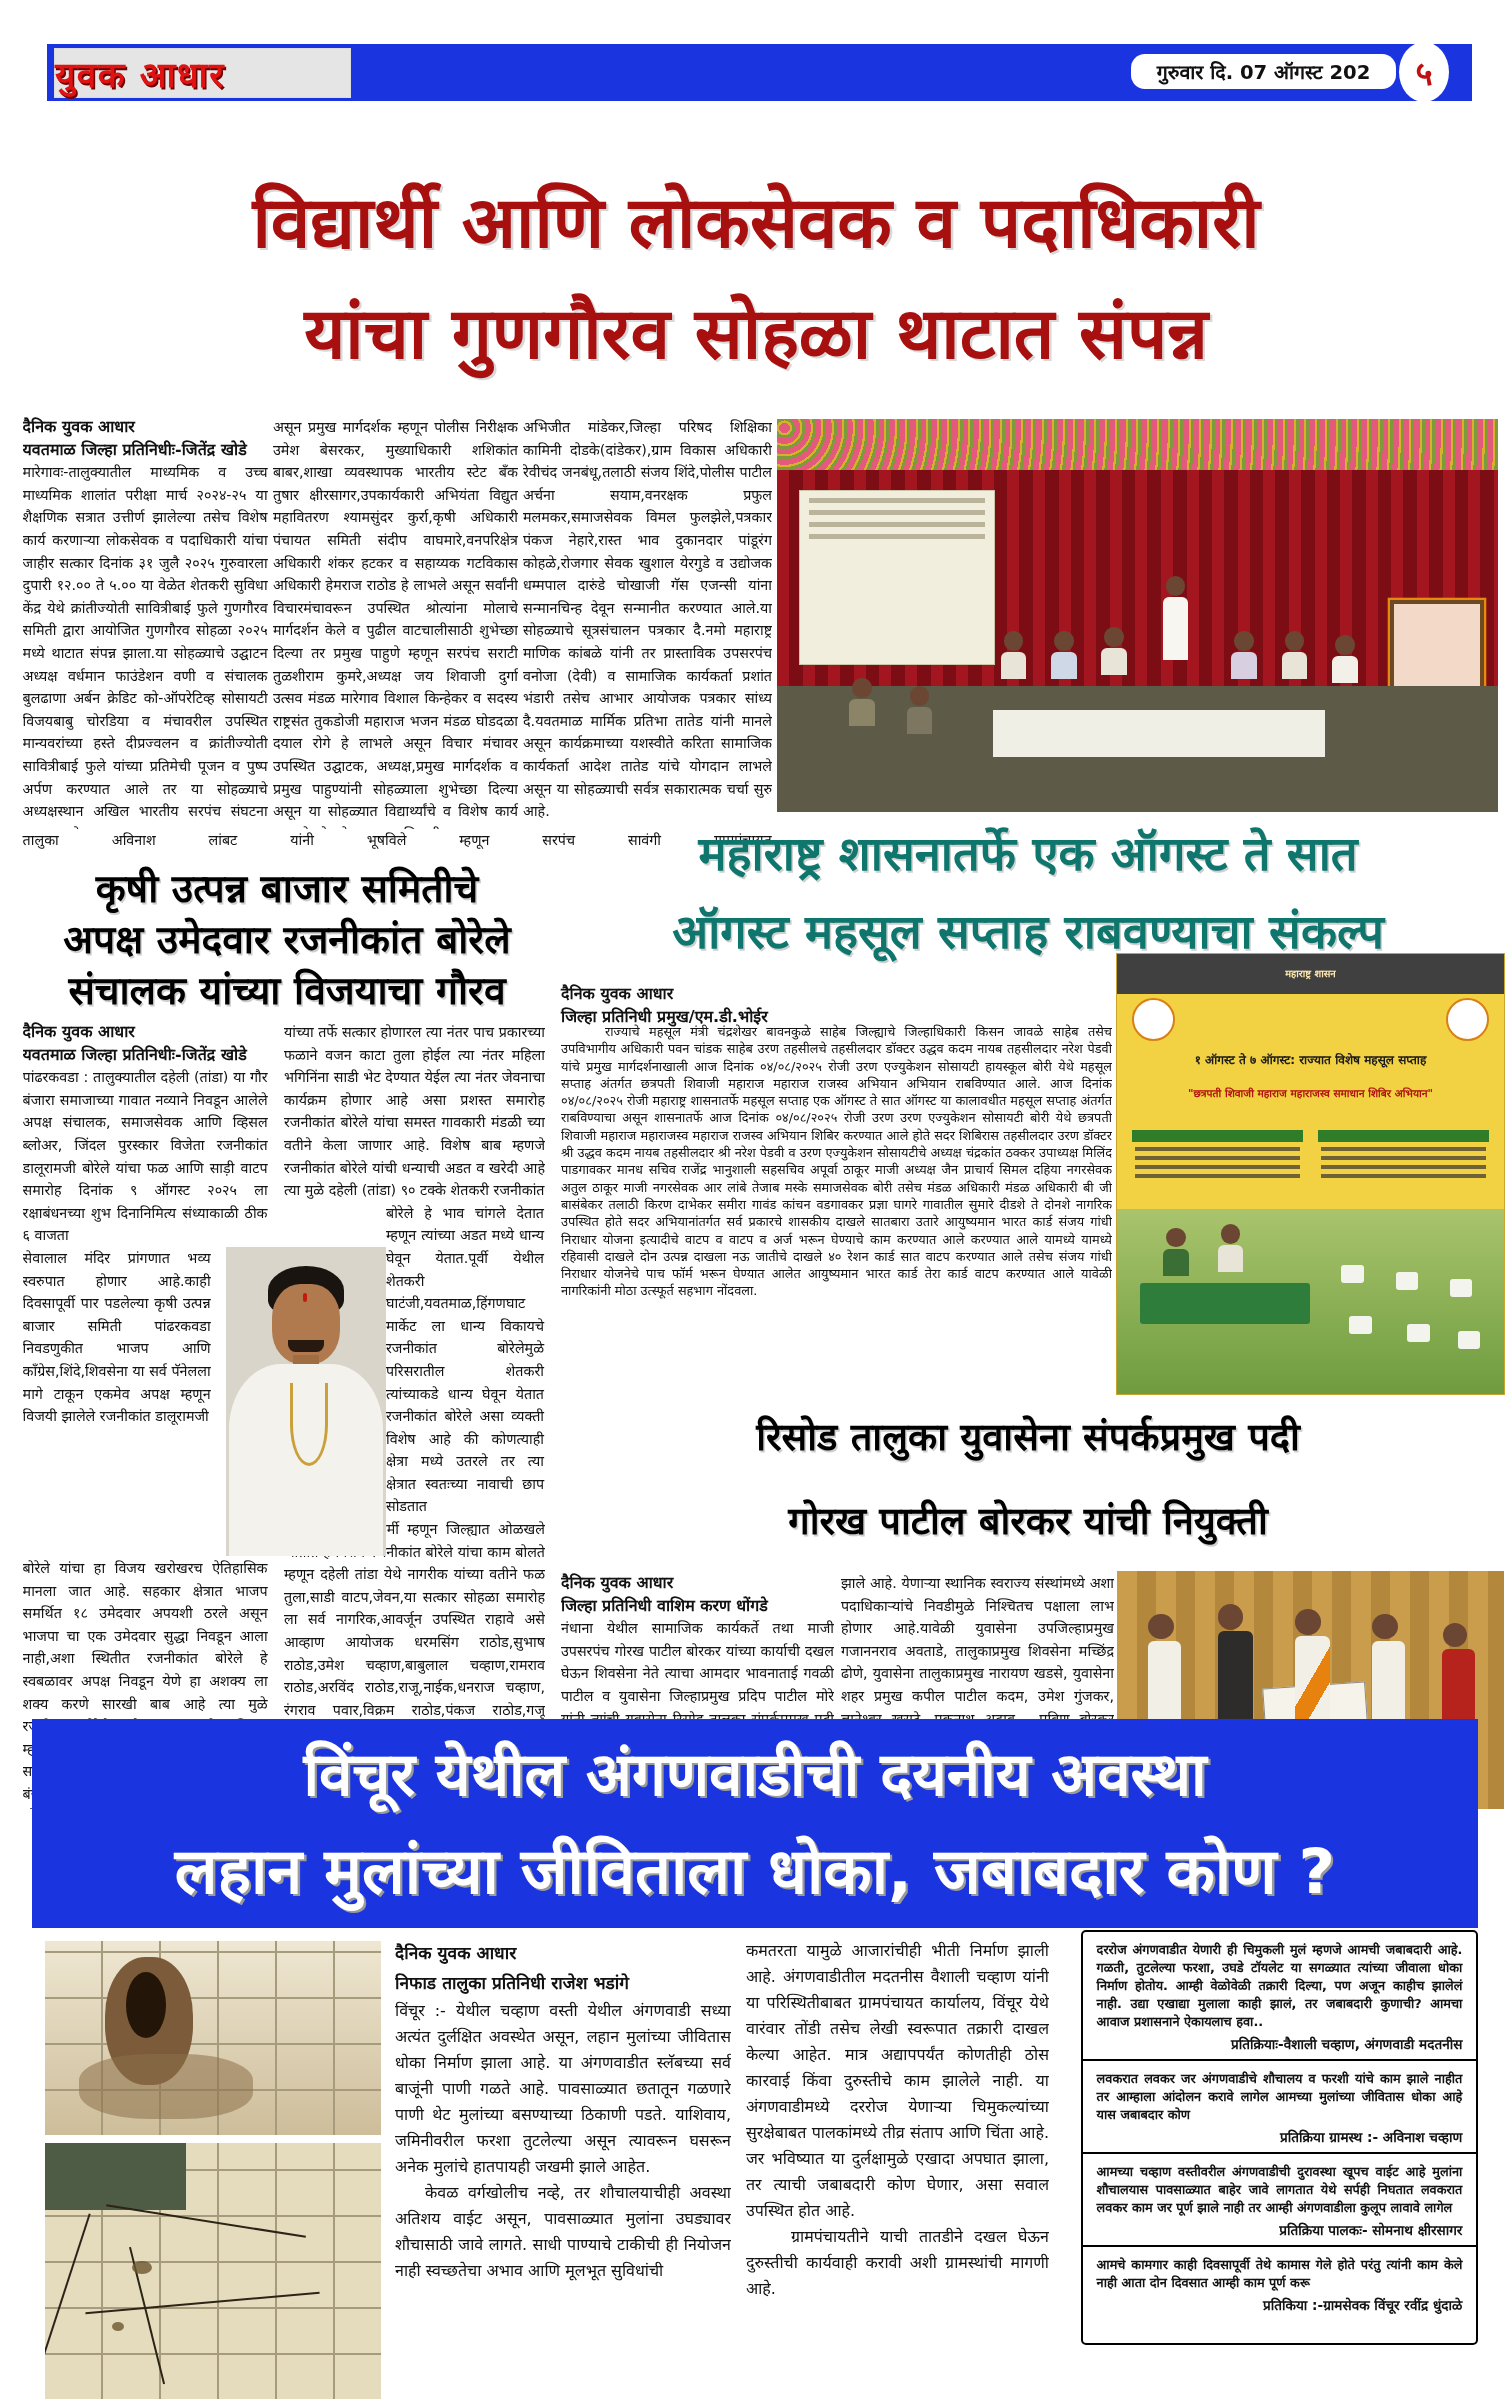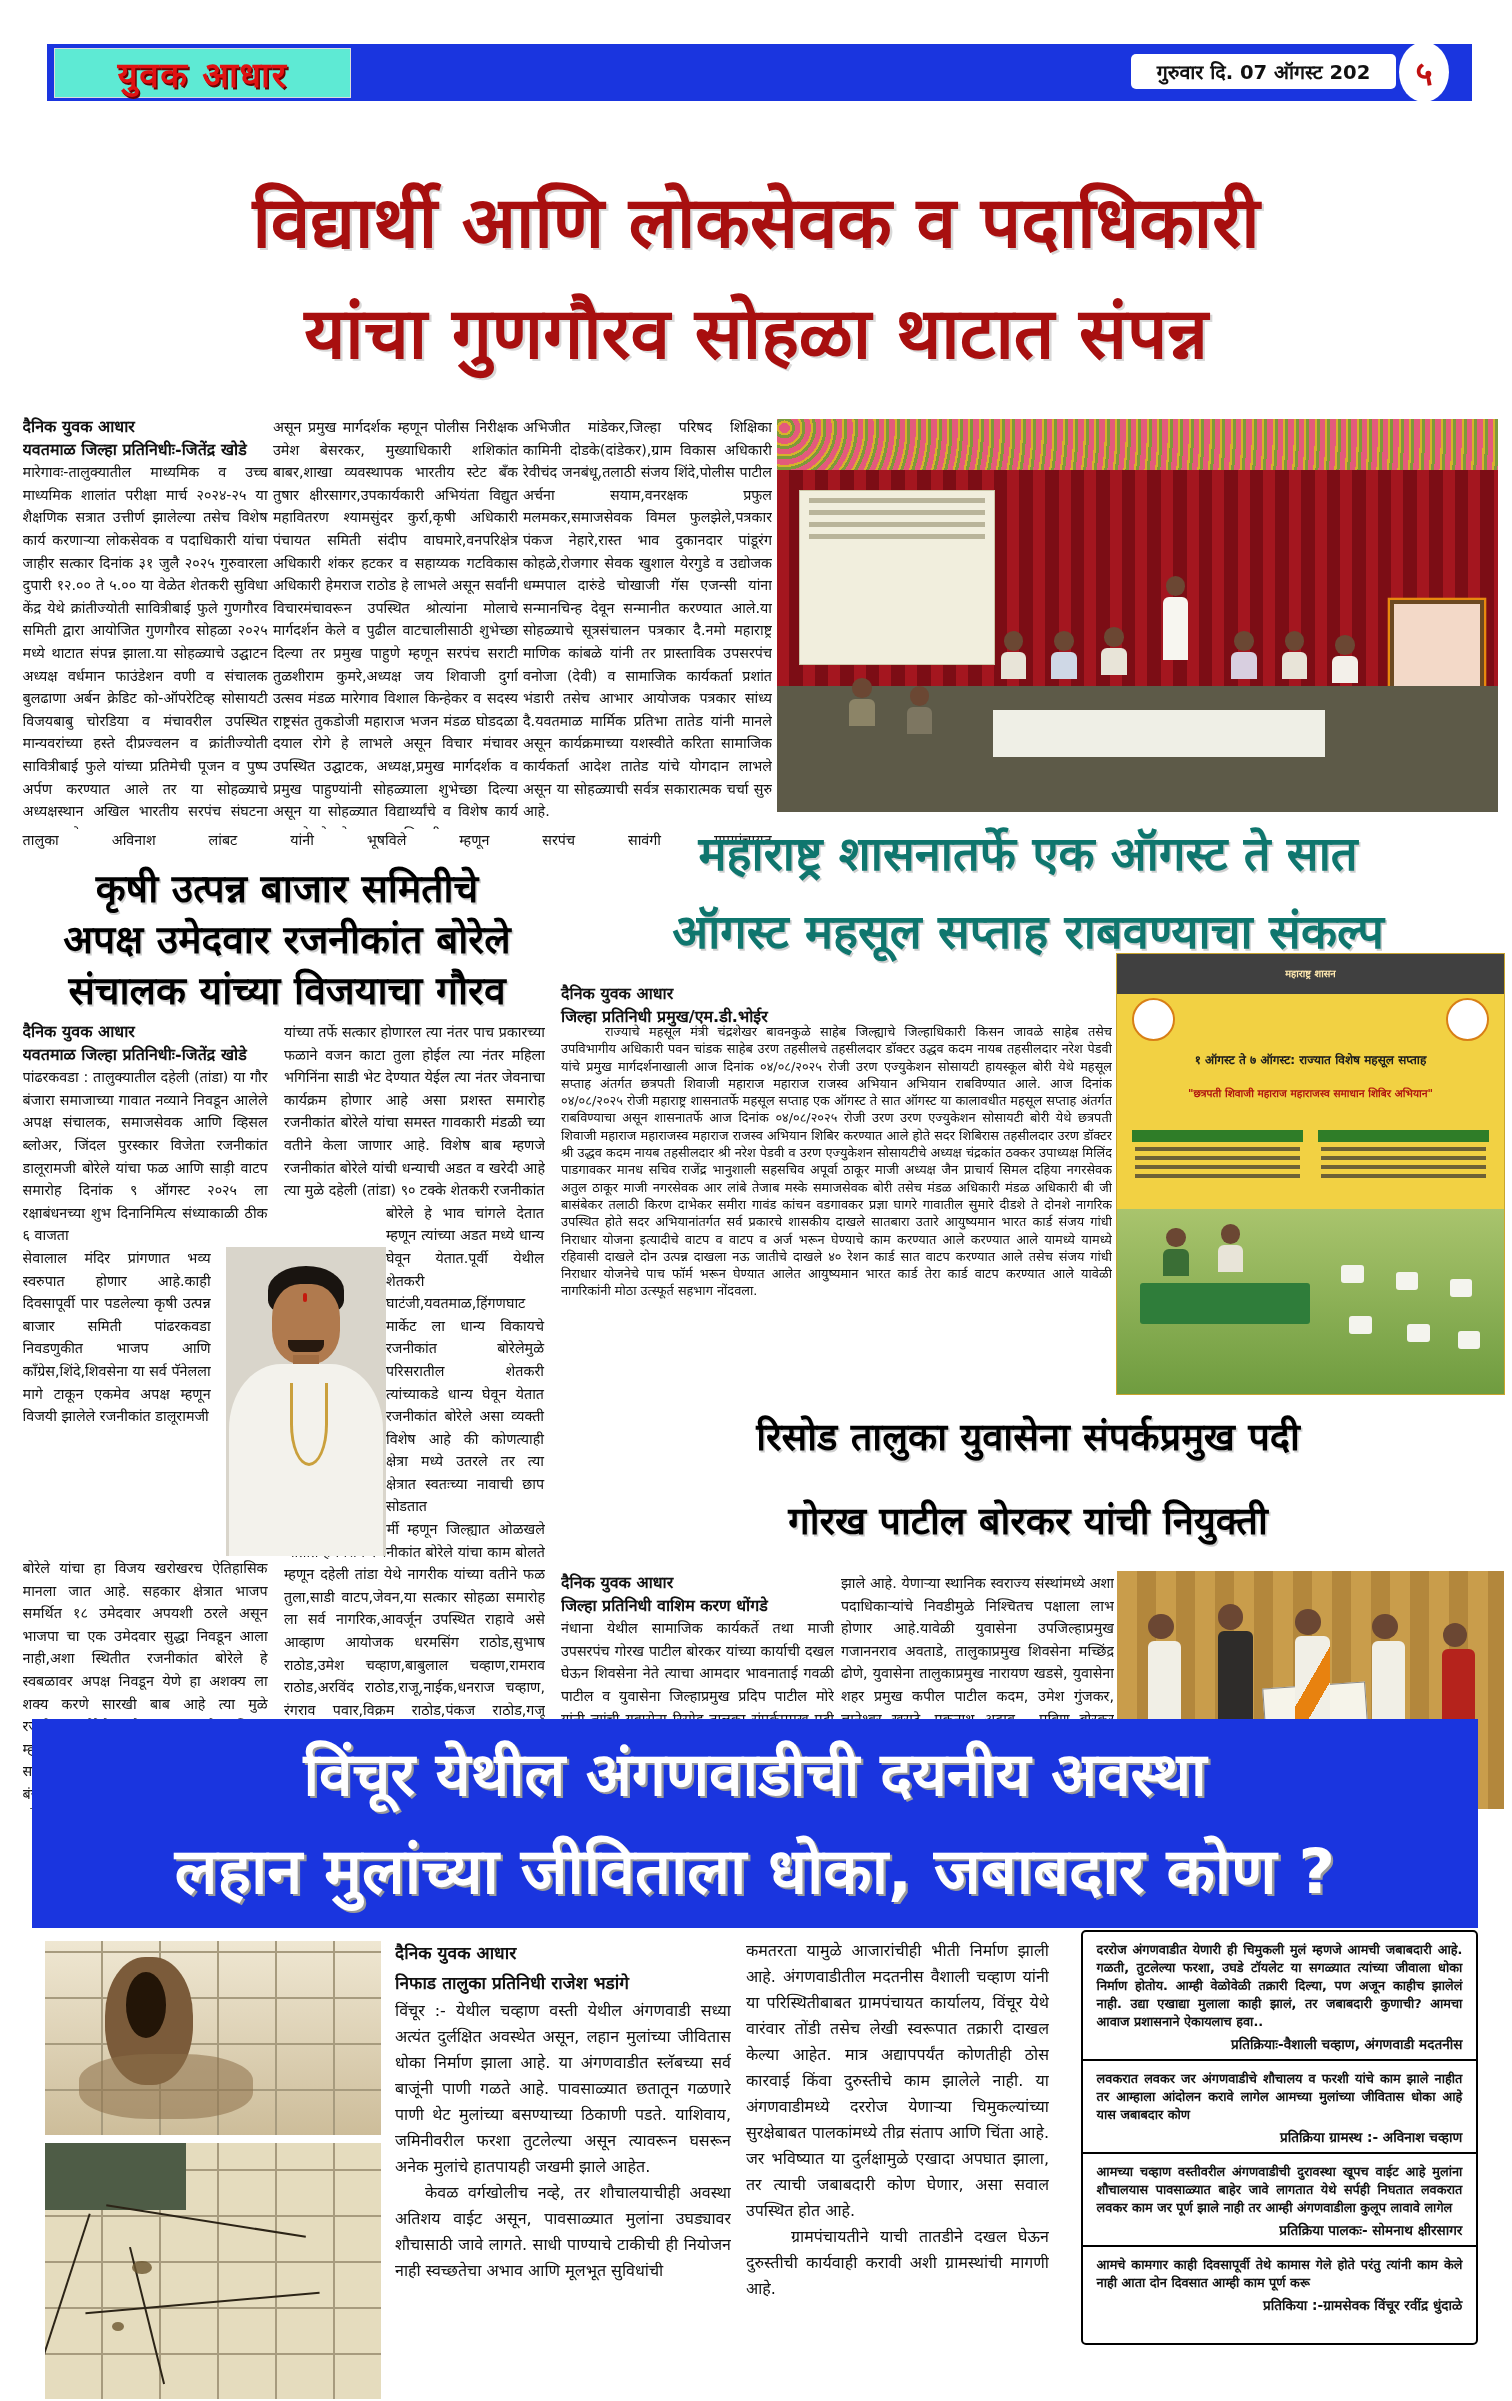--- a/index.html
+++ b/index.html
@@ -1,24 +1,24 @@
 <!DOCTYPE html>
 <html style="font-size:12px"><head>
 <meta charset="utf-8">
 <style>
   html,body{margin:0;padding:0;}
   body{width:1512px;height:2401px;position:relative;background:#ffffff;
        font-family:"DejaVu Sans",sans-serif;color:#121212;overflow:hidden;}
   .abs{position:absolute;}
   
   .mast-bar{left:47px;top:44px;width:1425px;height:57px;background:#1a35df;}
-  .logo-box{left:54px;top:48px;width:295px;height:48px;background:#5eead4;border:1.5px solid #dcdcdc;
-            display:flex;align-items:center;justify-content:center;}
+  .logo-box{left:54px;top:48px;width:295px;height:48px;background:#e5e5e5;border:1.5px solid #dcdcdc;
+            display:flex;align-items:center;}
   .logo-text{font-size:35px;font-weight:800;color:#e01212;text-shadow:1.5px 2.3px 0 #6d0000;letter-spacing:1.5px;}
-  .date-pill{left:1131px;top:54px;width:265px;height:35px;background:#ffffff;border-radius:5px;
+  .date-pill{left:1131px;top:54px;width:265px;height:35px;background:#ffffff;border-radius:14px;
              display:flex;align-items:center;justify-content:center;}
   .date-text{font-size:19.6px;font-weight:700;color:#111;}
   .page-oval{left:1399px;top:42px;width:50px;height:60px;background:#ffffff;border-radius:50%;
              display:flex;align-items:center;justify-content:center;}
   .page-num{font-size:33px;font-weight:800;color:#c01010;}
   
   .lead-headline{left:21px;top:167px;width:1470px;text-align:center;color:#a80f0f;
                  font-weight:800;font-size:71px;line-height:111px;text-shadow:2.3px 2.3px 0 #d8d8d8;}
   .h2-black{left:553px;top:815px;width:950px;text-align:center;color:#0f766e;
             font-weight:800;font-size:47px;line-height:78px;text-shadow:1.5px 1.5px 0 #cfcfcf;}

